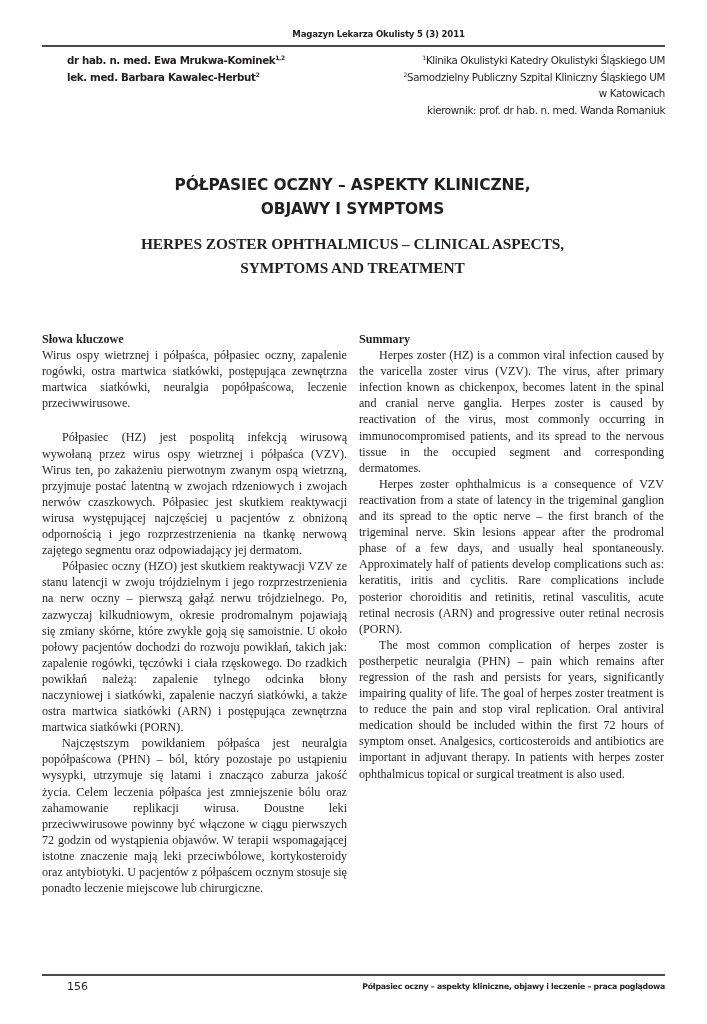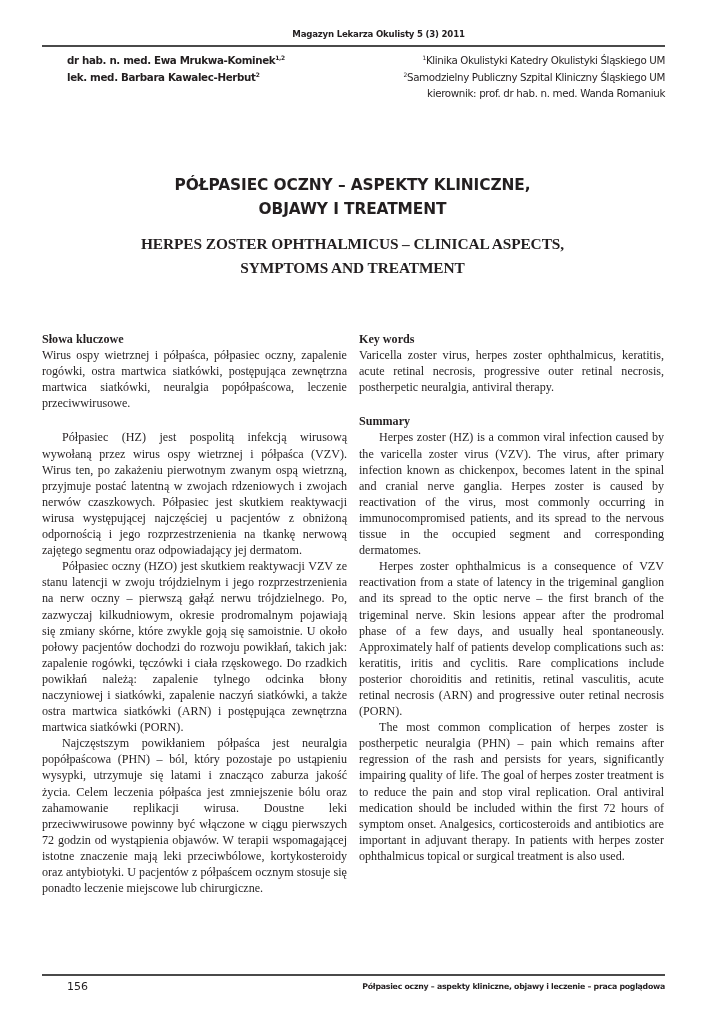--- a/index.html
+++ b/index.html
@@ -39,26 +39,27 @@
 <div id="rule-top" class="rule"></div>
 
 <div id="authors" class="sans">
   <div><span>dr hab. n. med. Ewa Mrukwa-Kominek</span><sup>1,2</sup></div>
   <div><span>lek. med. Barbara Kawalec-Herbut</span><sup>2</sup></div>
 </div>
 
 <div id="affil" class="sans">
   <div><sup>1</sup><span>Klinika Okulistyki Katedry Okulistyki Śląskiego UM</span></div>
   <div><sup>2</sup><span>Samodzielny Publiczny Szpital Kliniczny Śląskiego UM</span></div>
+  <div><span>w Katowicach</span></div>
   <div><span>kierownik: prof. dr hab. n. med. Wanda Romaniuk</span></div>
 </div>
 
 <div id="title-pl" class="title sans">
   <div>PÓŁPASIEC OCZNY – ASPEKTY KLINICZNE,</div>
-  <div>OBJAWY I TREATMENT</div>
+  <div>OBJAWY I SYMPTOMS</div>
 </div>
 
 <div id="title-en" class="title sans">
   <div>HERPES ZOSTER OPHTHALMICUS – CLINICAL ASPECTS,</div>
   <div>SYMPTOMS AND TREATMENT</div>
 </div>
 
 <div id="col-left" class="col serif">
   <div class="block">
     <h3>Słowa kluczowe</h3>
@@ -66,24 +67,20 @@
   </div>
   <div class="block">
     <p class="ind">Półpasiec (HZ) jest pospolitą infekcją wirusową wywołaną przez wirus ospy wietrznej i półpaśca (VZV). Wirus ten, po zakażeniu pierwotnym zwanym ospą wietrzną, przyjmuje postać latentną w zwojach rdzeniowych i zwojach nerwów czaszkowych. Półpasiec jest skutkiem reaktywacji wirusa występującej najczęściej u pacjentów z obniżoną odpornością i jego rozprzestrzenienia na tkankę nerwową zajętego segmentu oraz odpowiadający jej dermatom.</p>
     <p class="ind">Półpasiec oczny (HZO) jest skutkiem reaktywacji VZV ze stanu latencji w zwoju trójdzielnym i jego rozprzestrzenienia na nerw oczny – pierwszą gałąź nerwu trójdzielnego. Po, zazwyczaj kilkudniowym, okresie prodromalnym pojawiają się zmiany skórne, które zwykle goją się samoistnie. U około połowy pacjentów dochodzi do rozwoju powikłań, takich jak: zapalenie rogówki, tęczówki i ciała rzęskowego. Do rzadkich powikłań należą: zapalenie tylnego odcinka błony naczyniowej i siatkówki, zapalenie naczyń siatkówki, a także ostra martwica siatkówki (ARN) i postępująca zewnętrzna martwica siatkówki (PORN).</p>
     <p class="ind">Najczęstszym powikłaniem półpaśca jest neuralgia popółpaścowa (PHN) – ból, który pozostaje po ustąpieniu wysypki, utrzymuje się latami i znacząco zaburza jakość życia. Celem leczenia półpaśca jest zmniejszenie bólu oraz zahamowanie replikacji wirusa. Doustne leki przeciwwirusowe powinny być włączone w ciągu pierwszych 72 godzin od wystąpienia objawów. W terapii wspomagającej istotne znaczenie mają leki przeciwbólowe, kortykosteroidy oraz antybiotyki. U pacjentów z półpaścem ocznym stosuje się ponadto leczenie miejscowe lub chirurgiczne.</p>
   </div>
 </div>
 
 <div id="col-right" class="col serif">
   <div class="block">
-    <h3>Key words</h3>
-    <p>Varicella zoster virus, herpes zoster ophthalmicus, keratitis, acute retinal necrosis, progressive outer retinal necrosis, postherpetic neuralgia, antiviral therapy.</p>
-  </div>
-  <div class="block">
     <h3>Summary</h3>
     <p class="ind">Herpes zoster (HZ) is a common viral infection caused by the varicella zoster virus (VZV). The virus, after primary infection known as chickenpox, becomes latent in the spinal and cranial nerve ganglia. Herpes zoster is caused by reactivation of the virus, most commonly occurring in immunocompromised patients, and its spread to the nervous tissue in the occupied segment and corresponding dermatomes.</p>
     <p class="ind">Herpes zoster ophthalmicus is a consequence of VZV reactivation from a state of latency in the trigeminal ganglion and its spread to the optic nerve – the first branch of the trigeminal nerve. Skin lesions appear after the prodromal phase of a few days, and usually heal spontaneously. Approximately half of patients develop complications such as: keratitis, iritis and cyclitis. Rare complications include posterior choroiditis and retinitis, retinal vasculitis, acute retinal necrosis (ARN) and progressive outer retinal necrosis (PORN).</p>
     <p class="ind">The most common complication of herpes zoster is postherpetic neuralgia (PHN) – pain which remains after regression of the rash and persists for years, significantly impairing quality of life. The goal of herpes zoster treatment is to reduce the pain and stop viral replication. Oral antiviral medication should be included within the first 72 hours of symptom onset. Analgesics, corticosteroids and antibiotics are important in adjuvant therapy. In patients with herpes zoster ophthalmicus topical or surgical treatment is also used.</p>
   </div>
 </div>
 
 <div id="rule-bottom" class="rule"></div>
 <div id="page-number" class="sans">156</div>
 <div id="running-title" class="sans">Półpasiec oczny – aspekty kliniczne, objawy i leczenie – praca poglądowa</div>

